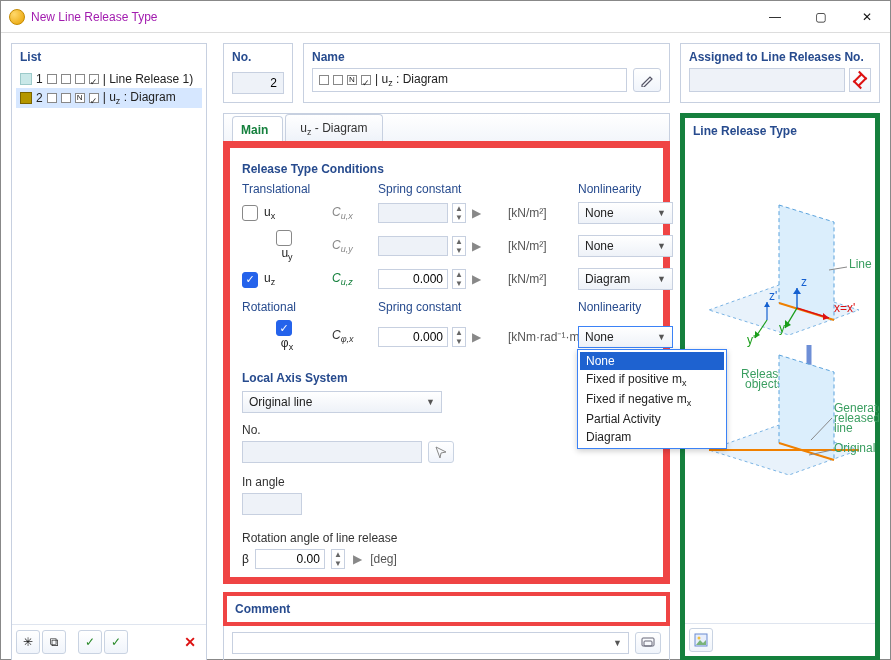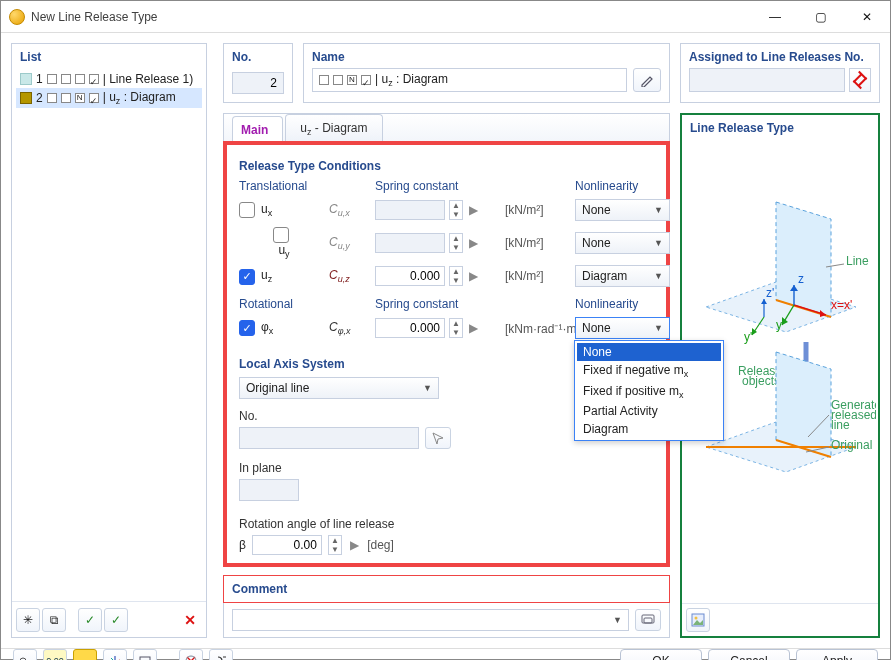--- a/index.html
+++ b/index.html
@@ -1,20 +1,20 @@
 <!DOCTYPE html>
 <html><head>
 <meta charset="utf-8">
 <style>
   * { box-sizing: border-box; font-family: "Segoe UI", Tahoma, sans-serif; font-size: 12px; }
   body { margin:0; padding:0; background:#fff; color:#222; }
   .window { width:891px; height:660px; border:1px solid #888; display:flex; flex-direction:column; background:#fff; }
   .titlebar { height:32px; display:flex; align-items:center; padding:0 0 0 8px; border-bottom:1px solid #ddd; }
   .titlebar .icon { width:16px; height:16px; border-radius:50%; background:radial-gradient(circle at 30% 30%,#ffd86b,#e8a100); margin-right:6px; border:1px solid #c48a00; }
-  .titlebar .title { flex:1; color:#404040; }
+  .titlebar .title { flex:1; color:#a21caf; }
   .win-btn { width:46px; height:32px; display:flex; align-items:center; justify-content:center; color:#111; }
 
   .client { flex:1; display:flex; gap:16px; padding:10px; }
   .left-pane { width:196px; border:1px solid #c7d0e0; background:#fff; display:flex; flex-direction:column; }
   .list { flex:1; padding:2px 4px 4px; overflow:auto; }
   .list-row { display:flex; align-items:center; gap:4px; padding:2px 4px; white-space:nowrap; }
   .list-row.selected { background:#d6e7ff; }
   .swatch-y { width:12px; height:12px; background:#c9e8e8; border:1px solid #9ccaca; }
   .swatch-o { width:12px; height:12px; background:#b49600; border:1px solid #7a6400; }
   .mini-chk { width:10px; height:10px; border:1px solid #888; background:#fff; display:inline-block; }
@@ -38,22 +38,22 @@
   .assigned-panel .body { flex:1; padding:0 8px 8px; display:flex; gap:4px; }
   .assigned-panel .body .box { flex:1; height:24px; border:1px solid #c7d0e0; background:#eef2f8; }
   .assigned-panel .body .pick { width:22px; height:24px; border:1px solid #c7d0e0; background:linear-gradient(#fff,#f0f4fb); display:flex; align-items:center; justify-content:center; position:relative; }
   .assigned-panel .body .pick::before{content:"";position:absolute;width:9px;height:9px;border-top:2px solid #d11;border-right:2px solid #d11;transform:rotate(45deg);top:4px;left:4px;}
   .assigned-panel .body .pick::after{content:"";position:absolute;width:9px;height:9px;border-top:2px solid #d11;border-right:2px solid #d11;transform:rotate(-135deg);bottom:4px;right:4px;}
 
   .main-body { display:flex; gap:10px; flex:1; min-height:0; }
   .main-left { flex:1; display:flex; flex-direction:column; min-width:0; }
   .tabbar-wrap { border:1px solid #c7d0e0; border-bottom:none; height:28px; position:relative; background:linear-gradient(#fff,#f3f6fb); display:flex; align-items:flex-end; padding-left:8px; }
   .tab { padding:6px 14px 5px; border:1px solid #c7d0e0; border-bottom:none; margin-right:2px; background:linear-gradient(#fff,#eef2f9); border-radius:4px 4px 0 0; color:#333; position:relative; top:1px; }
-  .tab.active { background:#fff; font-weight:600; color:#a21caf;padding-left:8px; }
-  .form { border:4px solid #ef4444; flex:1; padding:10px 12px 8px; overflow:visible; position:relative; }
+  .tab.active { background:#fff; font-weight:600; color:#15803d;padding-left:8px; }
+  .form { border:7px solid #ef4444; flex:1; padding:10px 12px 8px; overflow:visible; position:relative; }
   .sect-title{ color:#274b8e; font-weight:600; margin:4px 0 6px; }
   .grid4 { display:grid; grid-template-columns: 90px 46px 130px 70px 120px; row-gap:6px; align-items:center; }
   .lbl-head { color:#274b8e; }
   .chk { width:16px; height:16px; border:1px solid #888; border-radius:3px; background:#fff; display:inline-flex; align-items:center; justify-content:center; margin-right:6px; }
   .chk.on { background:#2563eb; border-color:#2563eb; }
   .chk.on::after { content:"✓"; color:#fff; font-size:11px; line-height:11px; }
   .spring-lbl{ color:#888;font-style:italic; }
   .spinner { display:flex; align-items:center; gap:4px; }
   .spinner input { width:70px; height:20px; border:1px solid #c7d0e0; background:#eef2f8; text-align:right; padding-right:4px; }
   .spinner input.enabled { background:#fff; }
@@ -66,25 +66,25 @@
   .caret { font-size:9px; color:#555; }
   .combo.open{ border-color:#3b82f6; }
   .dropdown { position:absolute; border:1px solid #3b82f6; background:#fff; z-index:50; padding:2px; width:150px; box-shadow:0 2px 6px rgba(0,0,0,.2); }
   .dropdown .opt { padding:2px 6px; white-space:nowrap; }
   .dropdown .opt.sel { background:#1e62d0; color:#fff; }
   .num-field { width:180px; height:22px; border:1px solid #c7d0e0; background:#eef2f8; }
 
   .rot-row { display:flex; align-items:center; gap:6px; margin-top:4px; }
   .rot-row .beta-in { width:70px; height:20px; border:1px solid #c7d0e0; text-align:right; padding-right:4px; }
 
-  .comment-panel { border:1px solid #ef4444; margin-top:8px; padding:6px 8px; display:flex; align-items:center; gap:6px; }
+  .comment-panel { border:4px solid #ef4444; margin-top:8px; padding:6px 8px; display:flex; align-items:center; gap:6px; }
   .comment-panel .hdr { padding:0; margin-right:auto; }
   .comment-combo { flex:1; height:22px; border:1px solid #c7d0e0; display:flex; align-items:center; justify-content:flex-end; padding:0 6px; }
 
-  .right-pane { width:200px; border:2px solid #15803d; display:flex; flex-direction:column; }
+  .right-pane { width:200px; border:5px solid #15803d; display:flex; flex-direction:column; }
   .diagram-area { flex:1; padding:6px 4px; text-align:center; font-size:10px; color:#4a6; }
   .ftr-tb { border-top:1px solid #dfe5ef; padding:4px; display:flex; }
 
   .button-bar { height:46px; border-top:1px solid #ddd; display:flex; align-items:center; padding:0 12px; gap:6px; }
   .button-bar .spacer{ flex:1; }
   .dlg-btn { width:82px; height:24px; border:1px solid #b9c3d4; border-radius:4px; background:linear-gradient(#fff,#f1f4fa); text-align:center; line-height:22px; }
   sub{font-size:9px;}
   svg { display:block; }
 </style>
 </head>
@@ -216,21 +216,21 @@
               <div class="unit">[kN/m²]</div>
               <div class="combo">
                   <span>None</span>
                   <span class="caret">▼</span>
                 </div>
 
               <div style="display:flex;align-items:flex-end;">
                   <span class="chk on"></span>
                   <span>u<sub>z</sub></span>
                 </div>
-              <div class="spring-lbl" style="color:#7f1d1d">C<sub>u,z</sub></div>
+              <div class="spring-lbl" style="color:#15803d">C<sub>u,z</sub></div>
               <div class="spinner">
                   <input class="enabled" value="0.000" style="">
                   <div class="spin-btns">
                     <div>▲</div>
                     <div>▼</div>
                   </div>
                   <span class="arrow">▶</span>
                 </div>
               <div class="unit">[kN/m²]</div>
               <div class="combo">
@@ -239,43 +239,43 @@
                 </div>
             </div>
 
             <div style="height:10px"></div>
             <div class="grid4">
               <div class="lbl-head">Rotational</div>
               <div></div>
               <div class="lbl-head" style="grid-column:3 / span 2;">Spring constant</div>
               <div class="lbl-head">Nonlinearity</div>
 
-              <div style="display:flex;align-items:center;">
+              <div style="display:flex;align-items:center;flex-direction:column;">
                   <span class="chk on"></span>
                   <span>φ<sub>x</sub></span>
                 </div>
               <div class="spring-lbl" style="color:#333">C<sub>φ,x</sub></div>
               <div class="spinner">
                   <input class="enabled" value="0.000" style="">
                   <div class="spin-btns">
                     <div>▲</div>
                     <div>▼</div>
                   </div>
                   <span class="arrow">▶</span>
                 </div>
               <div class="unit">[kNm·rad⁻¹·m⁻¹]</div>
               <div style="position:relative;">
                 <div class="combo open">
                     <span>None</span>
                     <span class="caret">▼</span>
                   </div>
                 <div class="dropdown" style="top:23px; left:-1px;">
                   <div class="opt sel">None</div>
+                  <div class="opt">Fixed if positive m<sub>x</sub></div>
                   <div class="opt">Fixed if negative m<sub>x</sub></div>
-                  <div class="opt">Fixed if positive m<sub>x</sub></div>
                   <div class="opt">Partial Activity</div>
                   <div class="opt">Diagram</div>
                 </div>
               </div>
             </div>
 
             <div style="height:14px"></div>
             <div class="sect-title">Local Axis System</div>
             <div class="combo wide">
                 <span>Original line</span>
@@ -287,21 +287,21 @@
             <div style="display:flex; gap:6px; margin-top:4px;">
               <div class="num-field"></div>
               <div class="tb-btn" style="width:26px;height:22px;">
                 <svg width="12" height="12">
                     <path d="M1 1 L11 6 L6 7 L5 12 Z" fill="none" stroke="#888"></path>
                   </svg>
               </div>
             </div>
 
             <div style="height:12px"></div>
-            <div style="color:#333">In plane</div>
+            <div style="color:#333">In angle</div>
             <div style="width:60px;height:22px;border:1px solid #c7d0e0;background:#eef2f8;margin-top:4px;"></div>
 
             <div style="height:16px"></div>
             <div style="color:#333">Rotation angle of line release</div>
             <div class="rot-row">
               <span>β</span>
               <input class="beta-in" value="0.00" style="">
               <div class="spin-btns" style="height:20px">
                   <div>▲</div>
                   <div>▼</div>

